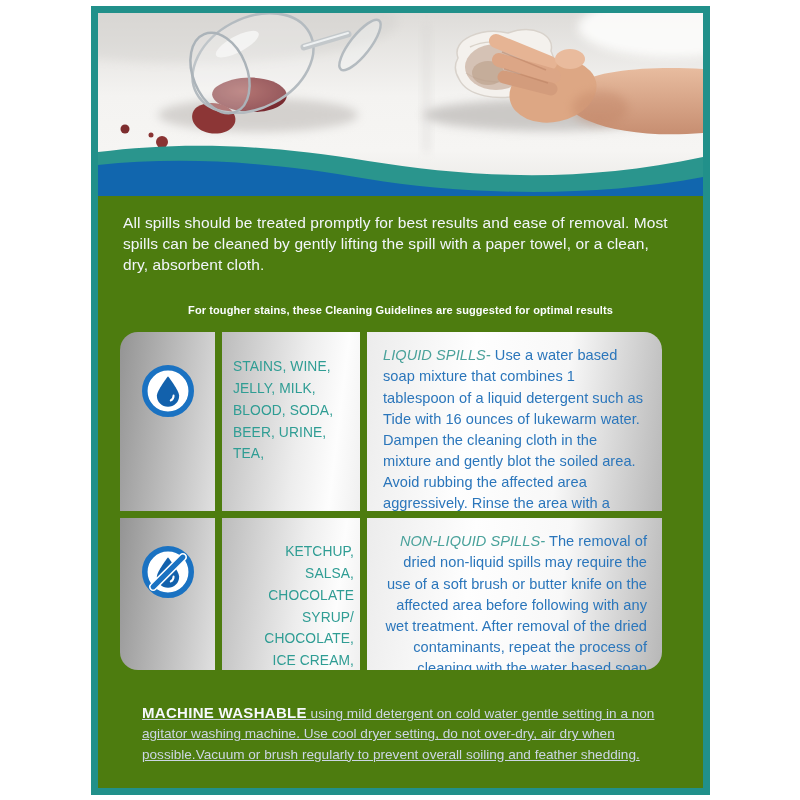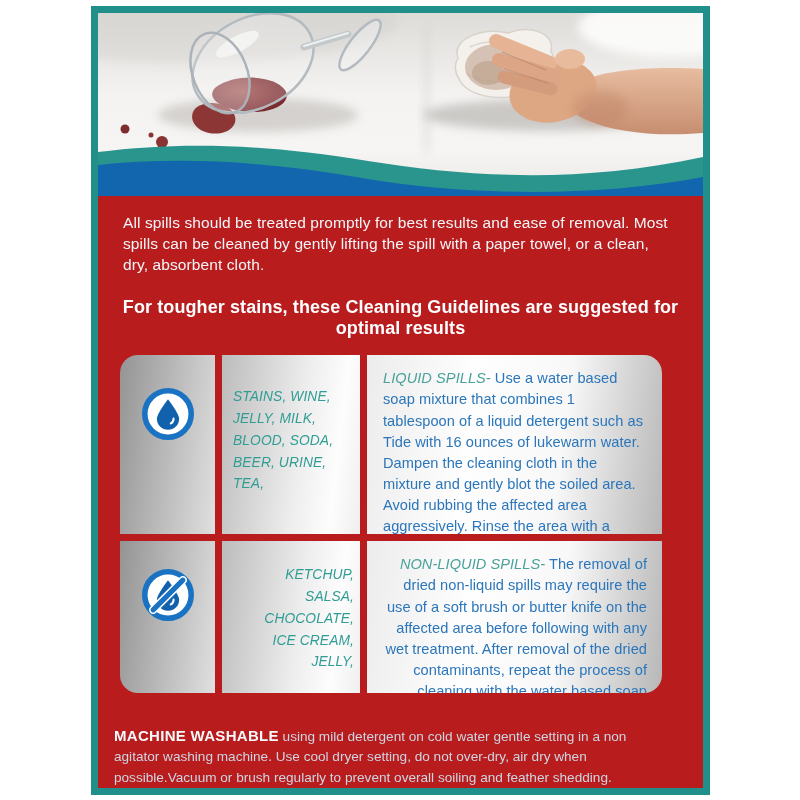--- a/index.html
+++ b/index.html
@@ -4,63 +4,63 @@
 <style>
   html,body{margin:0;padding:0;}
   body{
     width:800px;height:800px;background:#ffffff;
     font-family:"Liberation Sans","DejaVu Sans",sans-serif;
     -webkit-font-smoothing:antialiased;
   }
   .canvas{position:relative;width:800px;height:800px;background:#ffffff;overflow:hidden;}
   .page{
     position:absolute;left:91px;top:6px;width:619px;height:789px;
-    box-sizing:border-box;border:7px solid #21908a;background:#b91c1c;
+    box-sizing:border-box;border:7px solid #21908a;background:#4d7c0f;
   }
   
   .hero{position:relative;width:100%;height:183px;background:#efedea;overflow:hidden;}
   .hero svg{display:block;}
   .photo-svg{position:absolute;left:0;top:0;width:100%;height:183px;}
   .wave-svg{position:absolute;left:0;bottom:0;width:100%;height:62px;}
   
   .intro{
     margin:16px 26px 0 25px;color:#f2f6fa;
     font-size:15.5px;line-height:1.36;letter-spacing:.1px;
   }
   .guidelines-heading{
-    margin:22px 10px 0 10px;text-align:center;color:#fbfdff;
-    font-size:18px;font-weight:600;letter-spacing:.1px;
+    margin:29px 10px 0 10px;text-align:center;color:#fbfdff;
+    font-size:11px;font-weight:600;letter-spacing:.1px;
   }
   
   .spill-table{margin:16px 0 0 22px;width:542px;}
   .trow{display:flex;gap:7px;}
   .trow.r1{height:179px;}
   .trow.r2{height:152px;text-align:right;}
   .row-sep{height:7px;}
   .cell{box-sizing:border-box;overflow:hidden;}
   .cell-icon{width:95px;display:flex;justify-content:center;
     background:linear-gradient(97deg,#949494 0%,#b6b6b6 45%,#e0e0e0 100%);}
   .cell-stains{width:138px;
     background:linear-gradient(97deg,#bcbcbc 0%,#ededed 55%,#fdfdfd 80%,#efefef 100%);}
   .cell-desc{width:295px;padding:13px 15px 0 16px;
     background:linear-gradient(97deg,#ececec 0%,#fefefe 35%,#f8f8f8 65%,#b7b7b7 100%);}
   .r1 .cell-icon{border-top-left-radius:18px;}
   .r1 .cell-desc{border-top-right-radius:18px;}
   .r2 .cell-icon{border-bottom-left-radius:18px;}
   .r2 .cell-desc{border-bottom-right-radius:18px;}
-  .stains-text{padding:31px 6px 0 11px;color:#2f9d94;font-size:13.8px;
-    font-weight:500;line-height:1.58;letter-spacing:.1px;font-style:italic;}
+  .stains-text{padding:24px 6px 0 11px;color:#2f9d94;font-size:13.8px;
+    font-weight:500;line-height:1.58;letter-spacing:.1px;}
   .r2 .stains-text{padding-top:23px;}
   .desc-text{color:#2b76bb;font-size:14.6px;line-height:1.45;letter-spacing:.05px;}
   .desc-label{color:#4aa29b;font-style:italic;}
   .badge{margin-top:33px;width:52px;height:52px;}
   .r2 .badge{margin-top:28px;}
   
   .footer-note{
-    margin:32px 30px 0 16px;color:#ccd6e3;font-size:13.6px;line-height:1.48;
+    margin:32px 30px 0 44px;color:#ccd6e3;font-size:13.6px;line-height:1.48;text-decoration:underline;
   }
   .footer-label{color:#f6f9fc;font-weight:700;font-size:15px;letter-spacing:.3px;}
 </style>
 </head>
 <body>
 
 <div class="canvas">
   <div class="page">
 
     <div class="hero">
@@ -178,20 +178,21 @@
             <circle cx="28" cy="28" r="25" fill="#ffffff" stroke="#1a72c2" stroke-width="6"></circle>
             <path d="M28,12 C28,12 16,27.5 16,33 a12,12 0 0 0 24,0 C40,27.5 28,12 28,12 Z" fill="#1261ac"></path>
             <path d="M34,33 a6,6 0 0 1 -3,5.2" fill="none" stroke="#ffffff" stroke-width="2.2" stroke-linecap="round"></path>
             <line x1="12" y1="44" x2="44" y2="12" stroke="#ffffff" stroke-width="9" stroke-linecap="round"></line>
             <line x1="12" y1="44" x2="44" y2="12" stroke="#1a72c2" stroke-width="5.5" stroke-linecap="round"></line>
           </svg>
         </div>
         <div class="cell cell-stains">
           <div class="stains-text">
             <div>KETCHUP,  SALSA,</div>
+            <div>CHOCOLATE SYRUP/</div>
             <div>CHOCOLATE,</div>
             <div>ICE CREAM,  JELLY,</div>
 
           </div>
         </div>
         <div class="cell cell-desc">
           <p class="desc-text" style="margin:0"><span class="desc-label">NON-LIQUID SPILLS-</span><span> The removal of dried non-liquid spills may require the use of a soft brush or butter knife on the affected area before following with any wet treatment. After removal of the dried contaminants, repeat the process of cleaning with the water based soap mixture described in the liquid spills guideline above.</span></p>
         </div>
       </div>
     </div>

